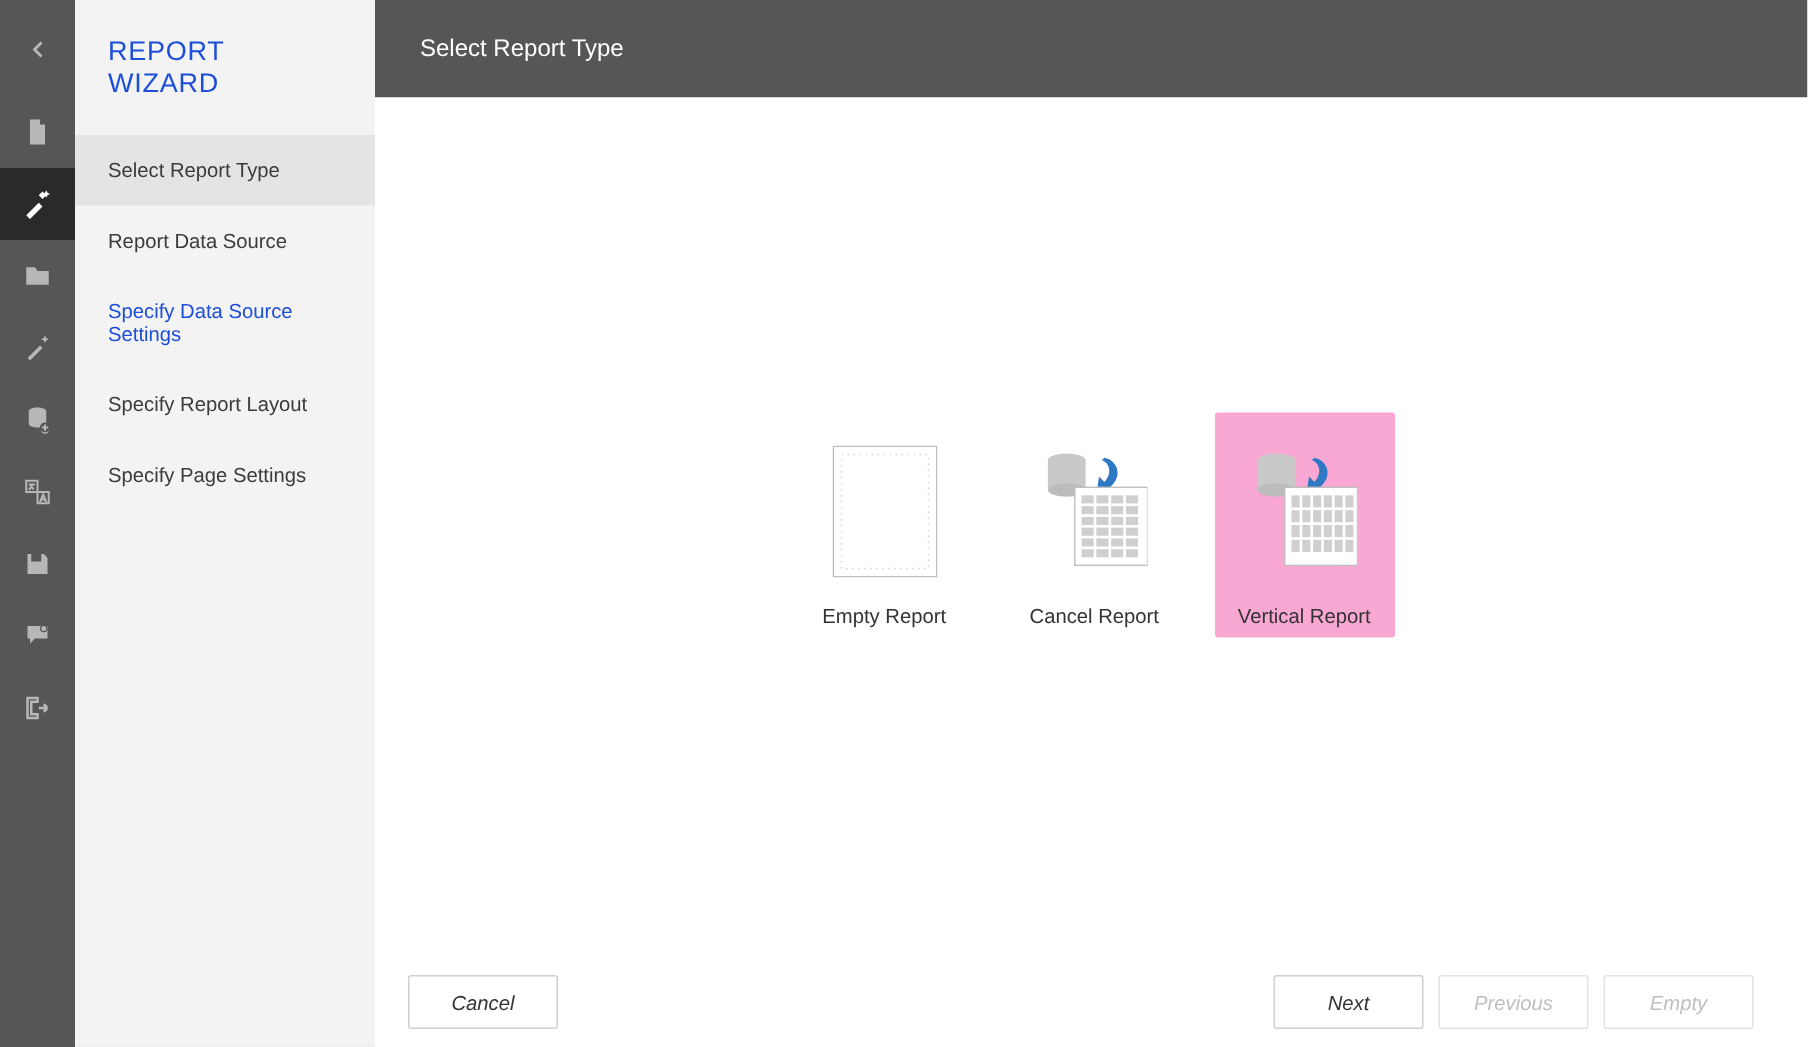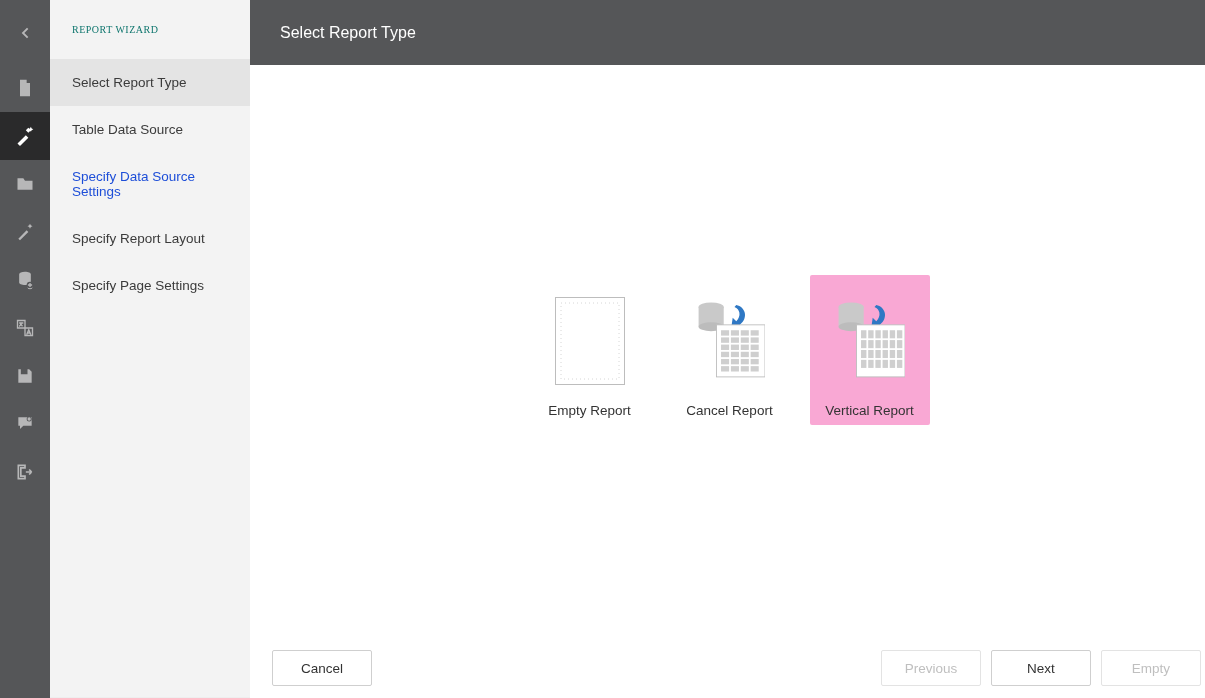--- a/index.html
+++ b/index.html
@@ -47,26 +47,25 @@
   
   .wizard-sidebar {
     width: 200px;
     background: #f3f3f3;
     border-bottom: 1px solid #eee;
     flex-shrink: 0;
     display: flex;
     flex-direction: column;
   }
   .wizard-title {
-    font-size: 10px;
+    font-size: 18px;
     letter-spacing: 0.5px;
-    color: #0f766e;
+    color: #1d4ed8;
     padding: 24px 22px 24px 22px;
     font-weight: 400;
-    font-family: Liberation Serif, serif;
   }
   .step {
     padding: 16px 22px;
     font-size: 13.5px;
     color: #3b3b3b;
     cursor: pointer;
     position: relative;
   }
   .step.active {
     background: #e4e4e4;
@@ -143,21 +142,22 @@
     font-size: 13.5px;
     color: #333;
     text-align: center;
   }
 
   
   .footer {
     height: 60px;
     display: flex;
     align-items: center;
-    padding: 0 4px 0 22px;
+    padding: 0 36px 0 22px;
+    font-style: italic;
   }
   .btn {
     min-width: 100px;
     height: 36px;
     border: 1px solid #cfcfcf;
     background: #fff;
     border-radius: 2px;
     display: flex;
     align-items: center;
     justify-content: center;
@@ -233,21 +233,21 @@
     <div class="rail-item">
       <svg viewBox="0 0 24 24">
           <path d="M4 4h8v3H7v10h5v3H4zM13 12h7m0 0l-3-3m3 3l-3 3" stroke="currentColor" stroke-width="2" fill="none"></path>
         </svg>
     </div>
   </div>
 
   <div class="wizard-sidebar">
     <div class="wizard-title">REPORT WIZARD</div>
     <div class="step active">Select Report Type</div>
-    <div class="step">Table Data Source</div>
+    <div class="step">Report Data Source</div>
     <div class="step disabled">Specify Data Source Settings</div>
     <div class="step">Specify Report Layout</div>
     <div class="step">Specify Page Settings</div>
   </div>
 
   <div class="main">
     <div class="header">
       <span>Select Report Type</span>
     </div>
 
@@ -342,19 +342,19 @@
           <div class="option-label">Vertical Report</div>
         </div>
 
 
       </div>
     </div>
 
     <div class="footer">
       <div class="btn">Cancel</div>
       <div class="footer-spacer"></div>
+      <div class="btn">Next</div>
       <div class="btn disabled">Previous</div>
-      <div class="btn">Next</div>
       <div class="btn disabled">Empty</div>
     </div>
   </div>
 
 </div>
 
 </body></html>

